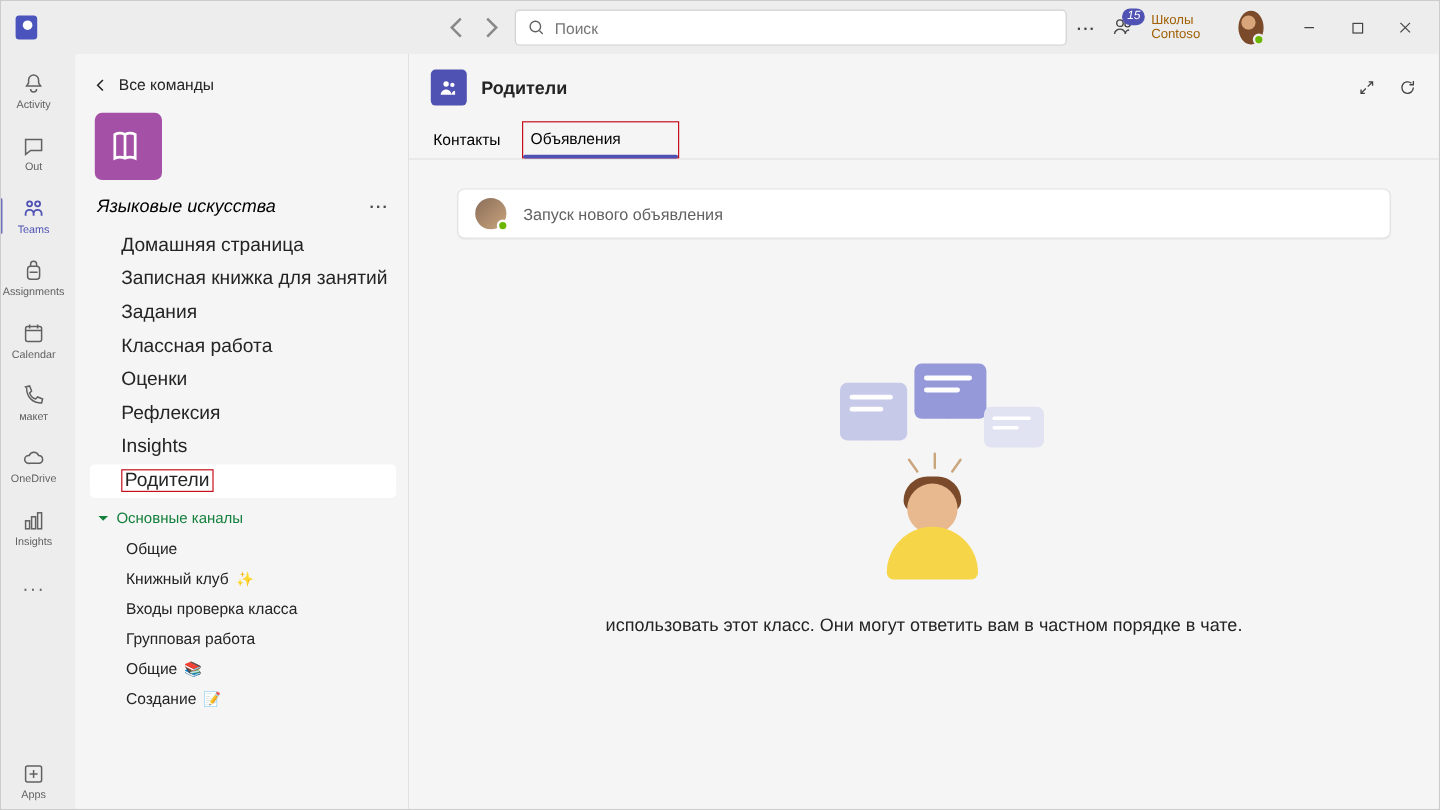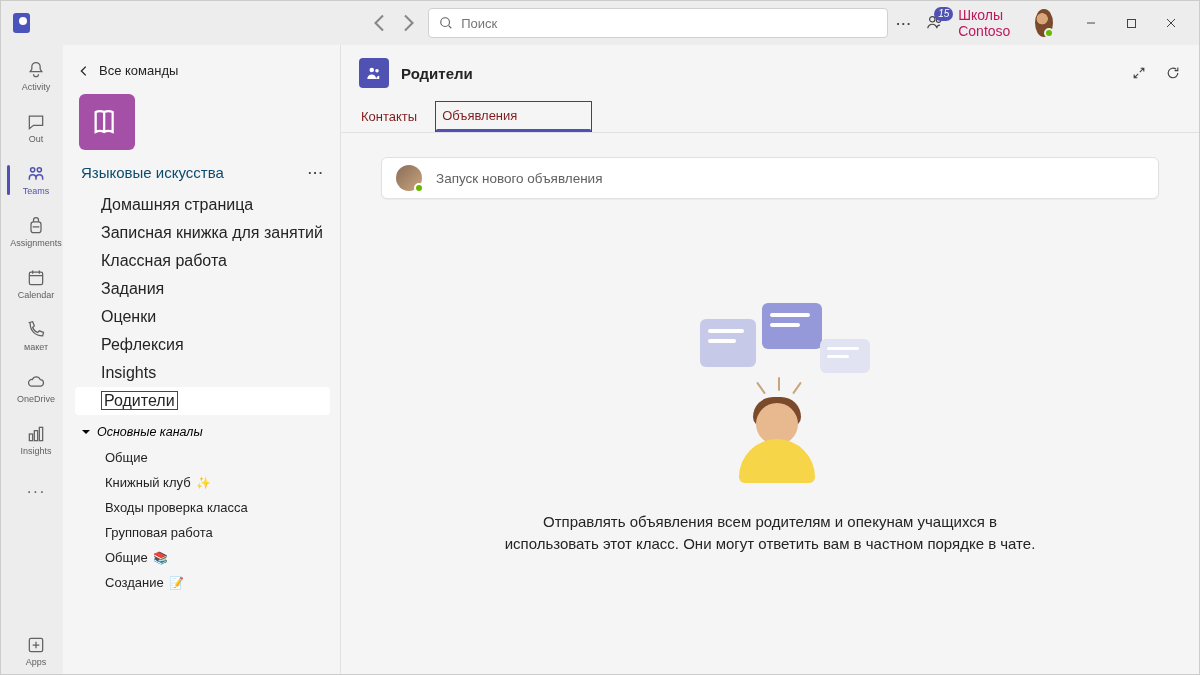--- a/index.html
+++ b/index.html
@@ -10,64 +10,64 @@
   .nav-arrows { display: flex; gap: 4px; margin-left: 330px; }
   .nav-arrow { width: 24px; height: 24px; display: flex; align-items: center; justify-content: center; color: #888; border-radius: 4px; }
   .search-box { flex: 0 0 460px; height: 30px; background: #fff; border: 1px solid #d1d1d1; border-radius: 4px; display: flex; align-items: center; padding: 0 10px; gap: 8px; }
   .search-box svg { flex: 0 0 14px; color: #616161; }
   .search-box input { border: none; outline: none; font-size: 13px; flex: 1; background: transparent; color: #616161; }
   .title-right { margin-left: auto; display: flex; align-items: center; gap: 14px; }
   .more-dots { color: #444; font-weight: bold; letter-spacing: 1px; }
   .bell-wrap { position: relative; }
   .bell-wrap svg { width: 18px; height: 18px; color: #444; }
   .badge { position: absolute; top: -6px; left: 8px; background: #4f52b2; color: #fff; font-size: 10px; border-radius: 8px; padding: 0 4px; line-height: 14px; min-width: 14px; text-align: center; font-style: italic; }
-  .org-label { font-size: 14px; color: #be185d; }
+  .org-label { font-size: 11px; color: #a16207; }
   .avatar-main { width: 28px; height: 28px; border-radius: 50%; background: radial-gradient(circle at 40% 35%, #d9a57a 25%, #7a4a2a 28%); position: relative; }
   .presence-dot { position: absolute; bottom: -1px; right: -1px; width: 10px; height: 10px; background: #6bb700; border: 2px solid #ededee; border-radius: 50%; }
   .win-controls { display: flex; gap: 0; margin-left: 4px; }
   .win-btn { width: 40px; height: 30px; display: flex; align-items: center; justify-content: center; color: #444; }
 
   .shell { display: flex; height: calc(675px - 44px); }
-  .rail { width: 62px; background: #ededee; display: flex; flex-direction: column; align-items: flex-end; padding-top: 6px; gap: 2px; }
+  .rail { width: 62px; background: #ededee; display: flex; flex-direction: column; align-items: flex-start; padding-top: 6px; gap: 2px; }
   .rail-item { width: 54px; height: 50px; display: flex; flex-direction: column; align-items: center; justify-content: center; gap: 2px; border-radius: 4px; position: relative; color: #616161; }
   .rail-item svg { width: 20px; height: 20px; }
   .rail-item span { font-size: 9px; }
   .rail-item.active { color: #4f52b2; }
   .rail-item.active::before { content: ""; position: absolute; left: -2px; top: 10px; bottom: 10px; width: 3px; background: #4f52b2; border-radius: 2px; }
   .rail-spacer { flex: 1; }
 
   .sidebar { width: 278px; background: #f5f5f5; border-right: 1px solid #e1e1e1; display: flex; flex-direction: column; padding: 14px 10px 10px 12px; }
   .back-row { display: flex; align-items: center; gap: 8px; color: #242424; font-size: 13px; padding: 4px 2px 10px 2px; }
   .back-row svg { width: 14px; height: 14px; }
   .team-tile { width: 56px; height: 56px; background: #a550a7; border-radius: 6px; display: flex; align-items: center; justify-content: center; margin: 6px 0 10px 4px; }
   .team-tile svg { width: 34px; height: 34px; color: #fff; }
   .team-row { display: flex; align-items: center; justify-content: space-between; padding: 4px 6px; margin-bottom: 6px; }
-  .team-name { font-size: 15px; color: #0c4a6e; }
+  .team-name { font-size: 15px; color: #000000; font-style: italic; }
   .channels { display: flex; flex-direction: column; gap: 0; }
   .channel { padding: 5px 6px 5px 26px; font-size: 16px; color: #242424; border-radius: 4px; line-height: 18px; }
   .channel.active { background: #fff; position: relative; }
   .channel.active .hl { border: 1px solid #c50f1f; padding: 0 2px; }
-  .section-head { display: flex; align-items: center; gap: 6px; padding: 10px 6px 6px 6px; font-size: 12.5px; color: #000000; font-style: italic; }
+  .section-head { display: flex; align-items: center; gap: 6px; padding: 10px 6px 6px 6px; font-size: 12.5px; color: #15803d; }
   .section-head svg { width: 10px; height: 10px; }
   .sub-channel { padding: 5px 6px 5px 30px; font-size: 13px; color: #242424; display: flex; align-items: center; gap: 6px; }
   .emoji { font-size: 12px; }
 
   .main { flex: 1; background: #f5f5f5; display: flex; flex-direction: column; }
   .main-header { height: 56px; display: flex; align-items: center; padding: 0 18px; gap: 12px; }
   .hdr-icon { width: 30px; height: 30px; background: #4f52b2; border-radius: 4px; display: flex; align-items: center; justify-content: center; }
   .hdr-icon svg { width: 18px; height: 18px; color: #fff; }
   .hdr-title { font-size: 15px; font-weight: 600; color: #242424; }
   .hdr-right { margin-left: auto; display: flex; gap: 18px; color: #424242; }
   .hdr-right svg { width: 16px; height: 16px; }
 
   .tabs { display: flex; gap: 16px; padding: 0 18px; border-bottom: 1px solid #e1e1e1; }
-  .tab { padding: 8px 2px; font-size: 13px; color: #7f1d1d; position: relative; }
+  .tab { padding: 8px 2px; font-size: 13px; color: #000000; position: relative; }
   .tab.active { font-weight: 400; }
   .tab.active::after { content: ""; position: absolute; left: 0; right: 0; bottom: -1px; height: 3px; background: #4f52b2; border-radius: 2px; }
-  .tab.hl { border: 1.5px solid #c50f1f; padding: 6px 74px 6px 6px; margin-bottom: 0; }
+  .tab.hl { border: 1.5px solid #c50f1f; padding: 6px 48px 6px 6px; margin-bottom: 0; }
 
   .content { flex: 1; padding: 24px 40px; overflow: auto; }
   .compose-card { background: #fff; border: 1px solid #e1e1e1; border-radius: 6px; height: 42px; display: flex; align-items: center; padding: 0 14px; gap: 14px; color: #616161; font-size: 13.5px; box-shadow: 0 1px 1px rgba(0,0,0,0.04); }
   .compose-avatar { width: 26px; height: 26px; border-radius: 50%; background: linear-gradient(135deg,#8a6d5a,#c9a57d); position: relative; }
   .compose-avatar .presence-dot { bottom: -2px; right: -2px; border-color: #fff; }
 
   .empty-area { display: flex; flex-direction: column; align-items: center; margin-top: 110px; gap: 22px; }
   .illus { width: 200px; height: 180px; position: relative; }
   .bubble { position: absolute; border-radius: 6px; }
   .b1 { width: 56px; height: 48px; background: #c7c9e8; left: 30px; top: 10px; }
@@ -230,22 +230,22 @@
           <path d="M4 5v14c2-1 4-1 6 0 2-1 4-1 6 0V5c-2-1-4-1-6 0-2-1-4-1-6 0zM10 5v14"></path>
         </svg>
     </div>
     <div class="team-row">
       <span class="team-name">Языковые искусства</span>
       <span class="more-dots">···</span>
     </div>
     <div class="channels">
       <div class="channel">Домашняя страница</div>
       <div class="channel">Записная книжка для занятий</div>
+      <div class="channel">Задания</div>
       <div class="channel">Классная работа</div>
-      <div class="channel">Задания</div>
       <div class="channel">Оценки</div>
       <div class="channel">Рефлексия</div>
       <div class="channel">Insights</div>
       <div class="channel active"><span class="hl">Родители</span></div>
     </div>
     <div class="section-head">
       <svg viewBox="0 0 10 10" fill="currentColor">
           <path d="M1 3l4 4 4-4z"></path>
         </svg>
       <span>Основные каналы</span>
@@ -318,19 +318,18 @@
               <span class="ln l2"></span>
             </div>
           <div class="spark s1"></div>
             <div class="spark s2"></div>
             <div class="spark s3"></div>
           <div class="person-hair"></div>
             <div class="person-head"></div>
             <div class="person-body"></div>
         </div>
         <div class="empty-text">
-          <div>Отправлять объявления всем родителям и опекунам учащихся в</div>
           <div>использовать этот класс. Они могут ответить вам в частном порядке в чате.</div>
         </div>
       </div>
     </div>
   </div>
 </div>
 
 </body></html>

